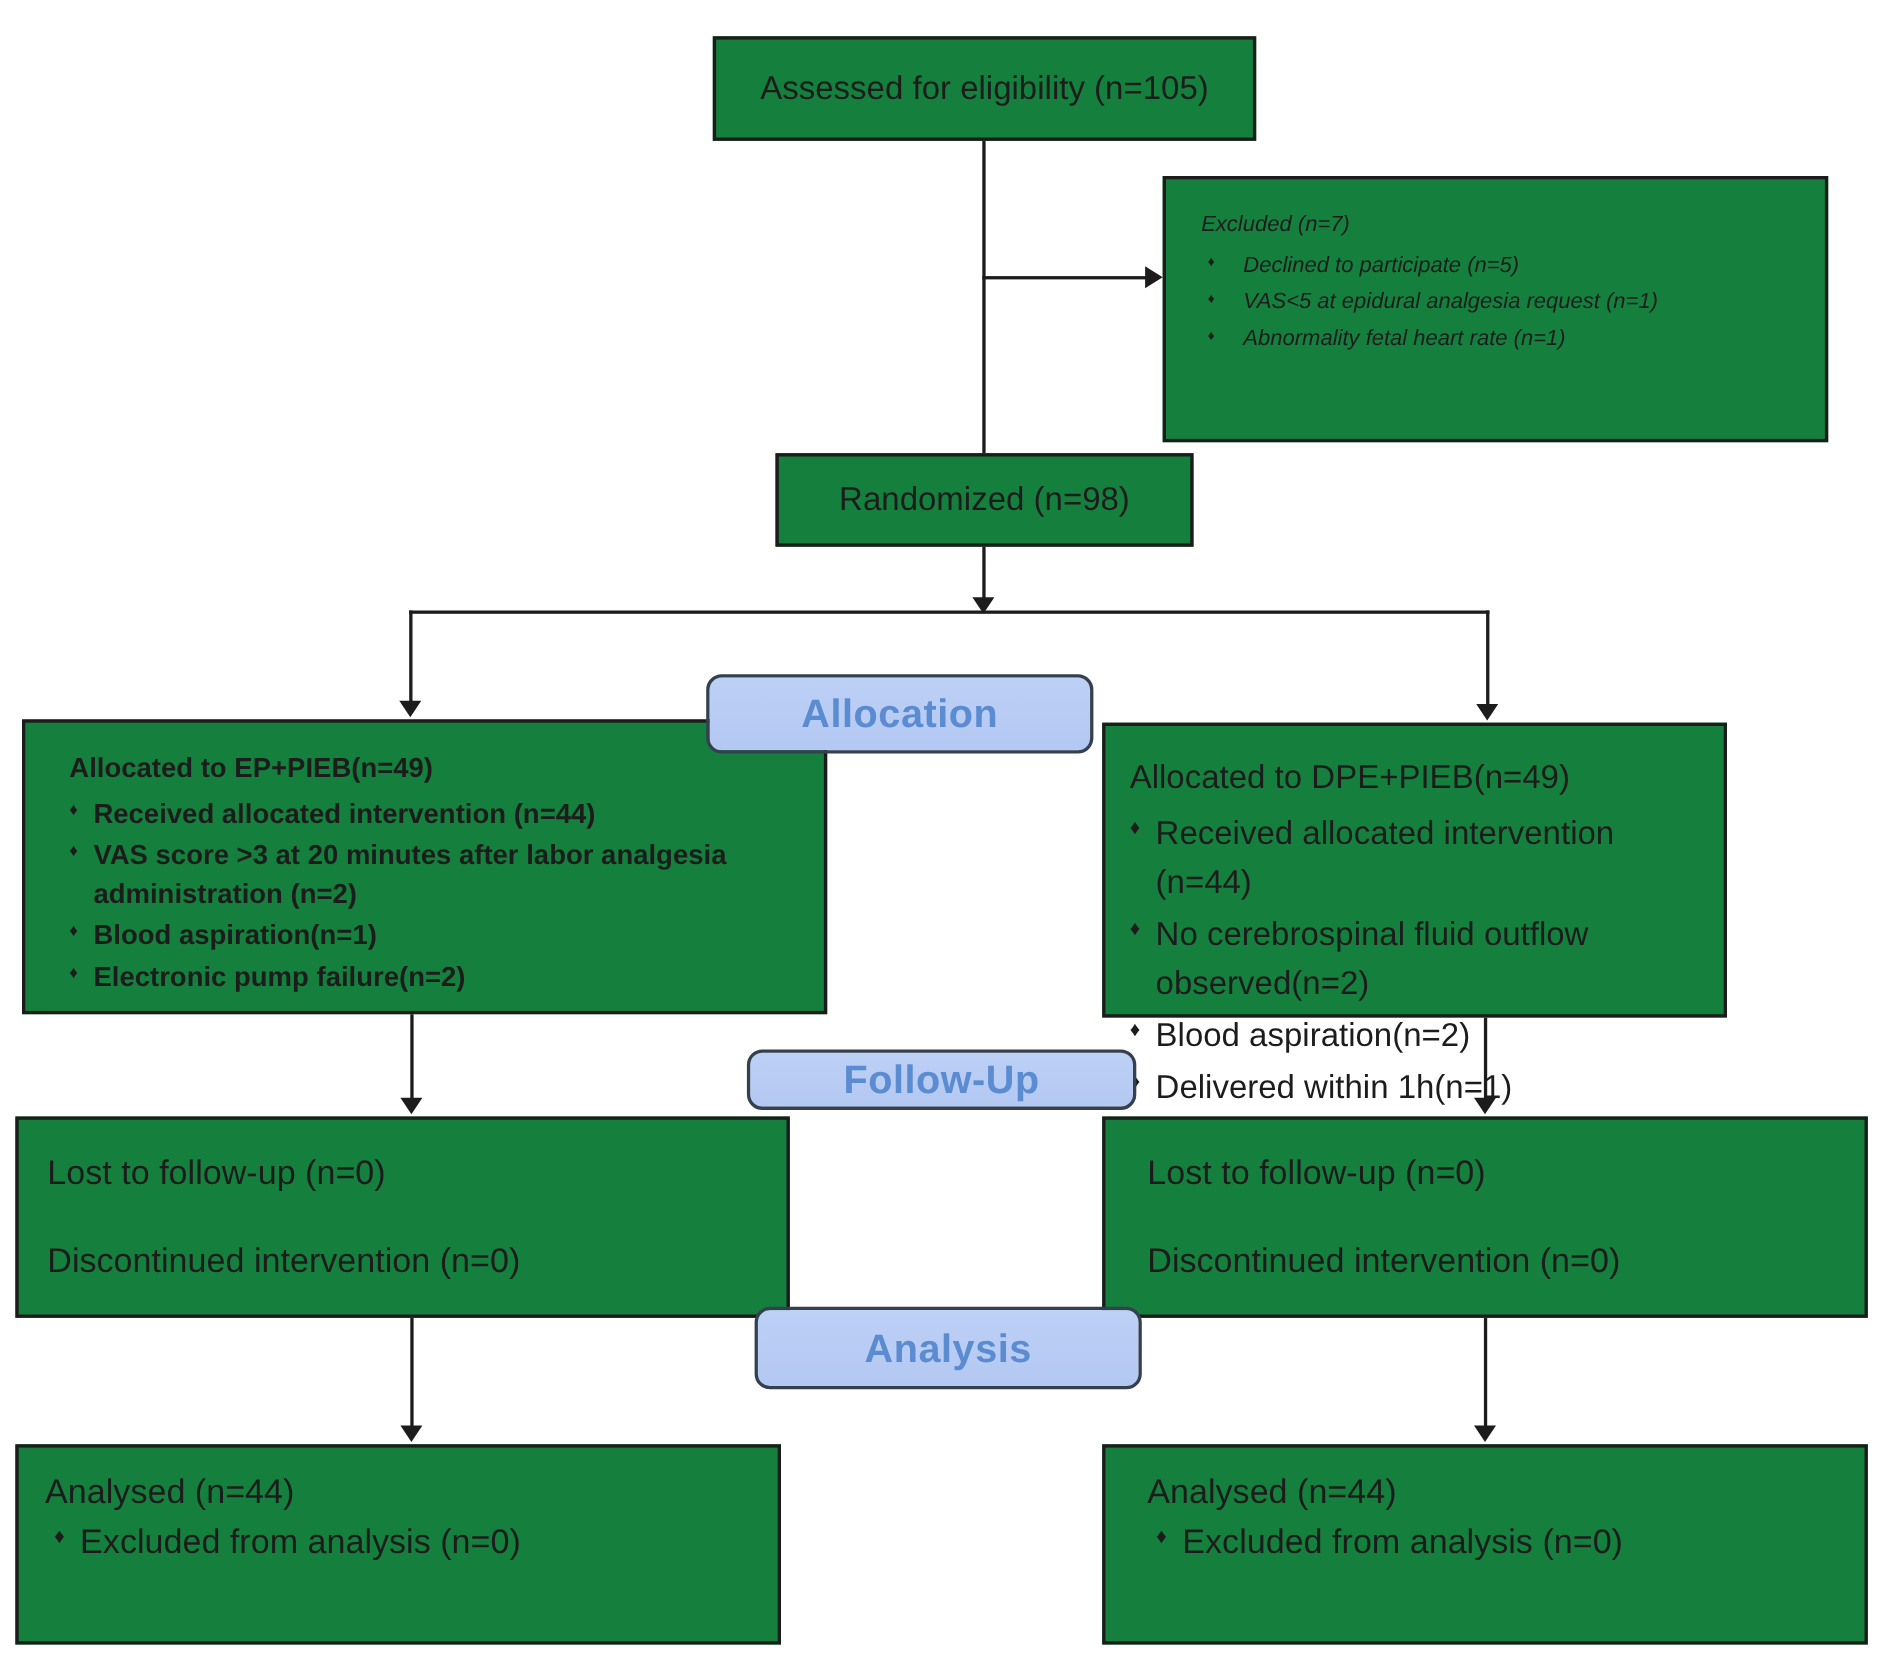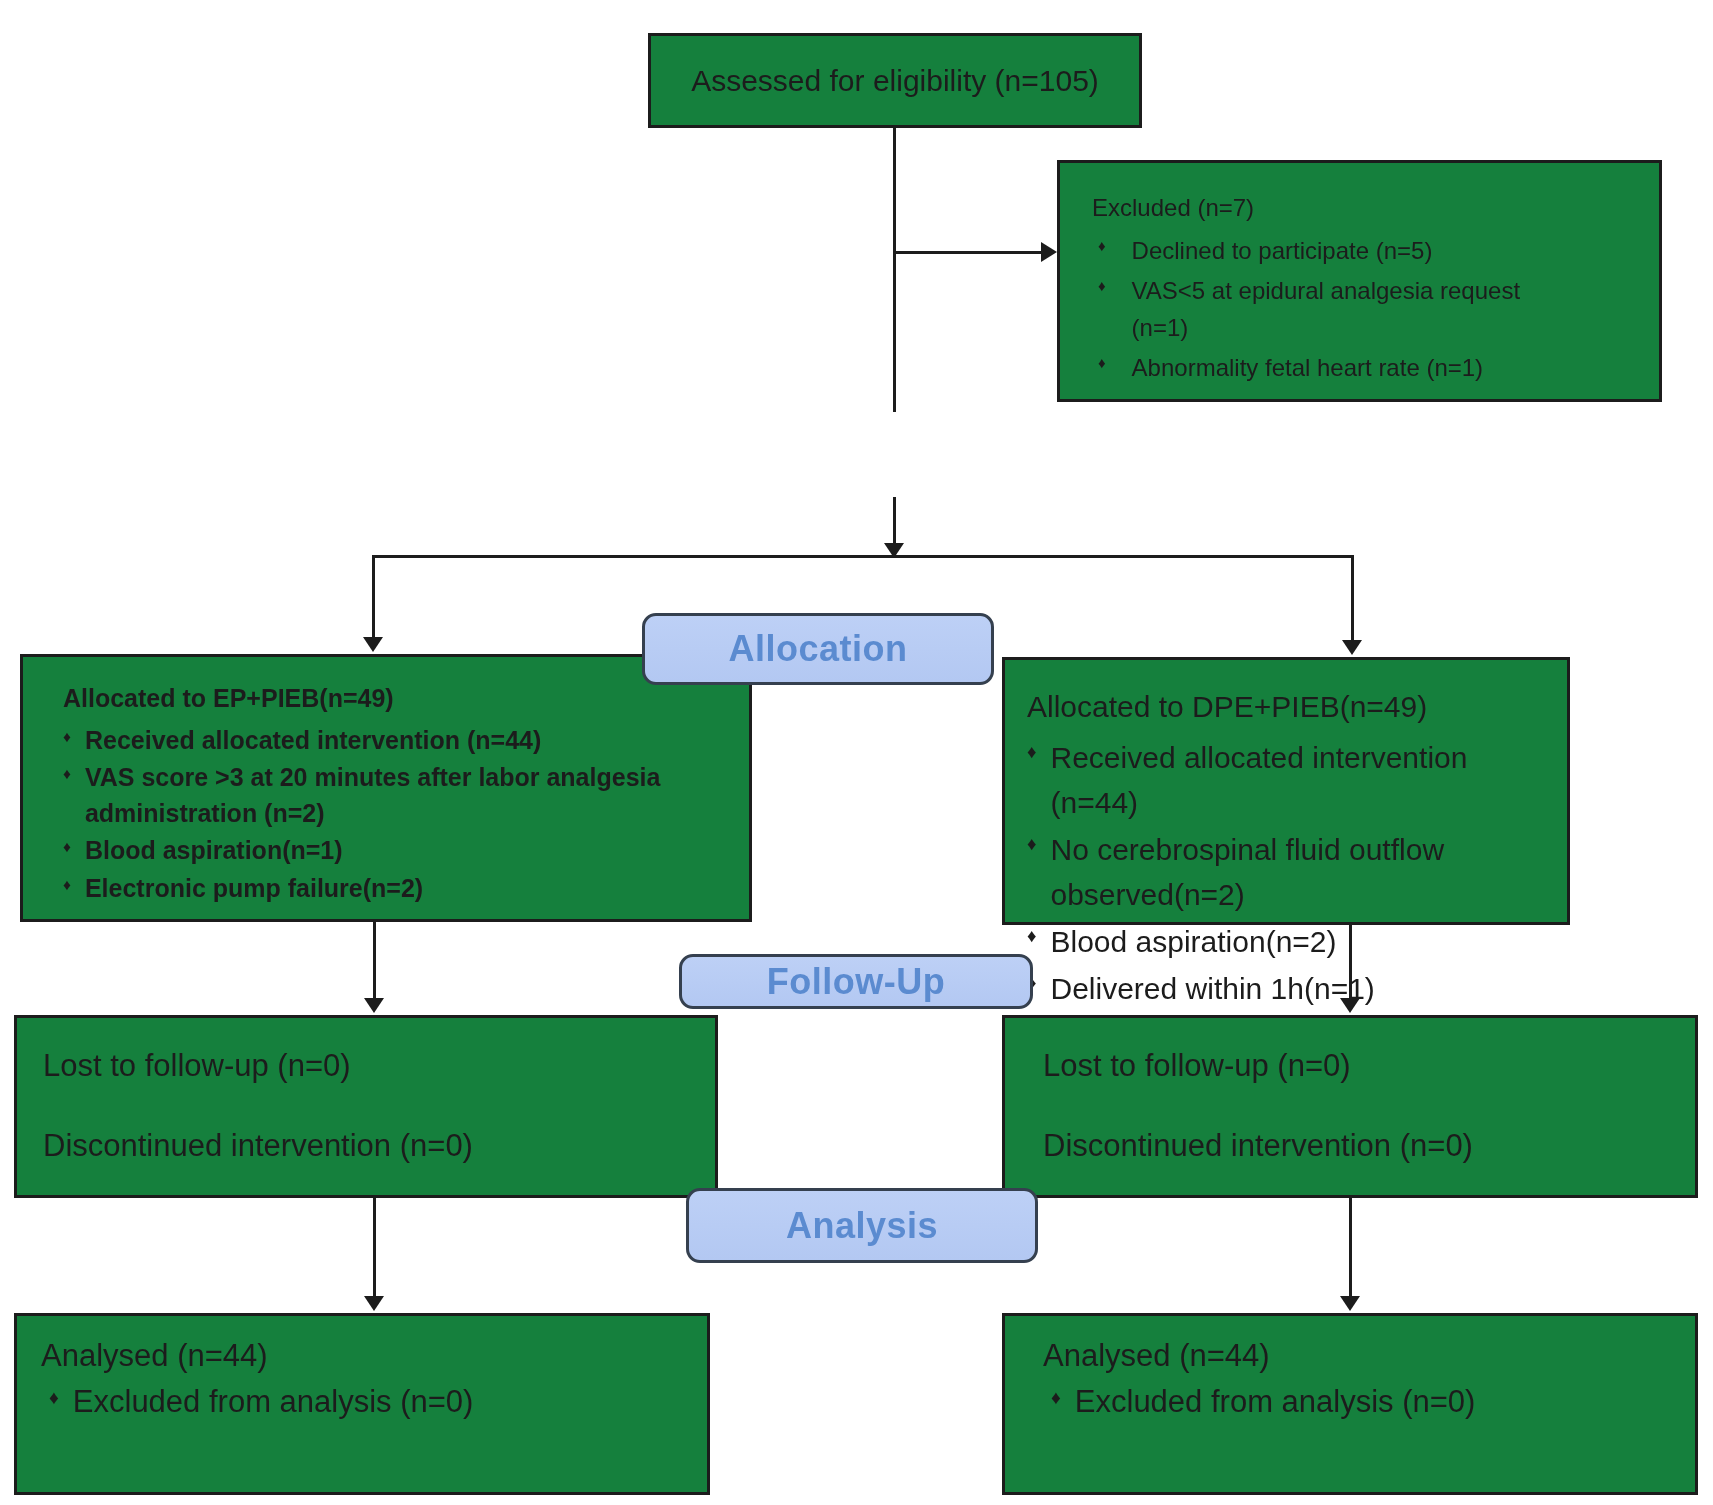--- a/index.html
+++ b/index.html
@@ -31,21 +31,21 @@
     position:absolute;z-index:1;box-sizing:border-box;
     background:#15803d;border:3px solid var(--box-border);
   }
   .fbox.center{display:flex;align-items:center;justify-content:center;text-align:center;}
   .title-line{margin:0 0 6px 0;}
   .bullet{display:flex;align-items:flex-start;margin:2px 0;}
   .diamond{flex:0 0 auto;font-size:0.62em;line-height:inherit;padding-top:3px;}
   .bullet-text{flex:1 1 auto;}
   
   .assessed-text{font-size:30px;}
-  .excluded-body{font-size:24px;line-height:1.56;padding:26px 108px 10px 32px;}
+  .excluded-body{font-size:20px;line-height:1.56;padding:26px 108px 10px 32px;font-style:italic;}
   .excluded-body .diamond{margin-right:26px;margin-left:6px;}
   .randomized-text{font-size:30px;}
   .allocL-body{font-size:25px;font-weight:bold;line-height:1.42;padding:24px 30px 10px 40px;}
   .allocL-body .diamond{margin-right:14px;}
   .allocR-body{font-size:30px;line-height:1.5;padding:24px 20px 10px 22px;}
   .allocR-body .diamond{margin-right:14px;}
   .fu-body{font-size:31px;padding:30px 20px 10px 26px;}
   .fu-line1{margin:0 0 44px 0;}
   .fu-line2{margin:0;}
   .an-body{font-size:31px;padding:22px 20px 10px 24px;}
@@ -121,20 +121,23 @@
         <span class="diamond">♦</span>
         <span class="bullet-text">VAS&lt;5 at epidural analgesia request (n=1)</span>
       </div>
       <div class="bullet">
         <span class="diamond">♦</span>
         <span class="bullet-text">Abnormality fetal heart rate (n=1)</span>
       </div>
     </div>
   </div>
 
+  <div class="fbox center" style="left:705px;top:412px;width:380px;height:85px;">
+    <span class="randomized-text">Randomized (n=98)</span>
+  </div>
 
   <div class="fbox" style="left:20px;top:654px;width:732px;height:268px;">
     <div class="allocL-body">
       <p class="title-line">Allocated to EP+PIEB(n=49)</p>
       <div class="bullet">
         <span class="diamond">♦</span>
         <span class="bullet-text">Received allocated intervention (n=44)</span>
       </div>
       <div class="bullet">
         <span class="diamond">♦</span>

